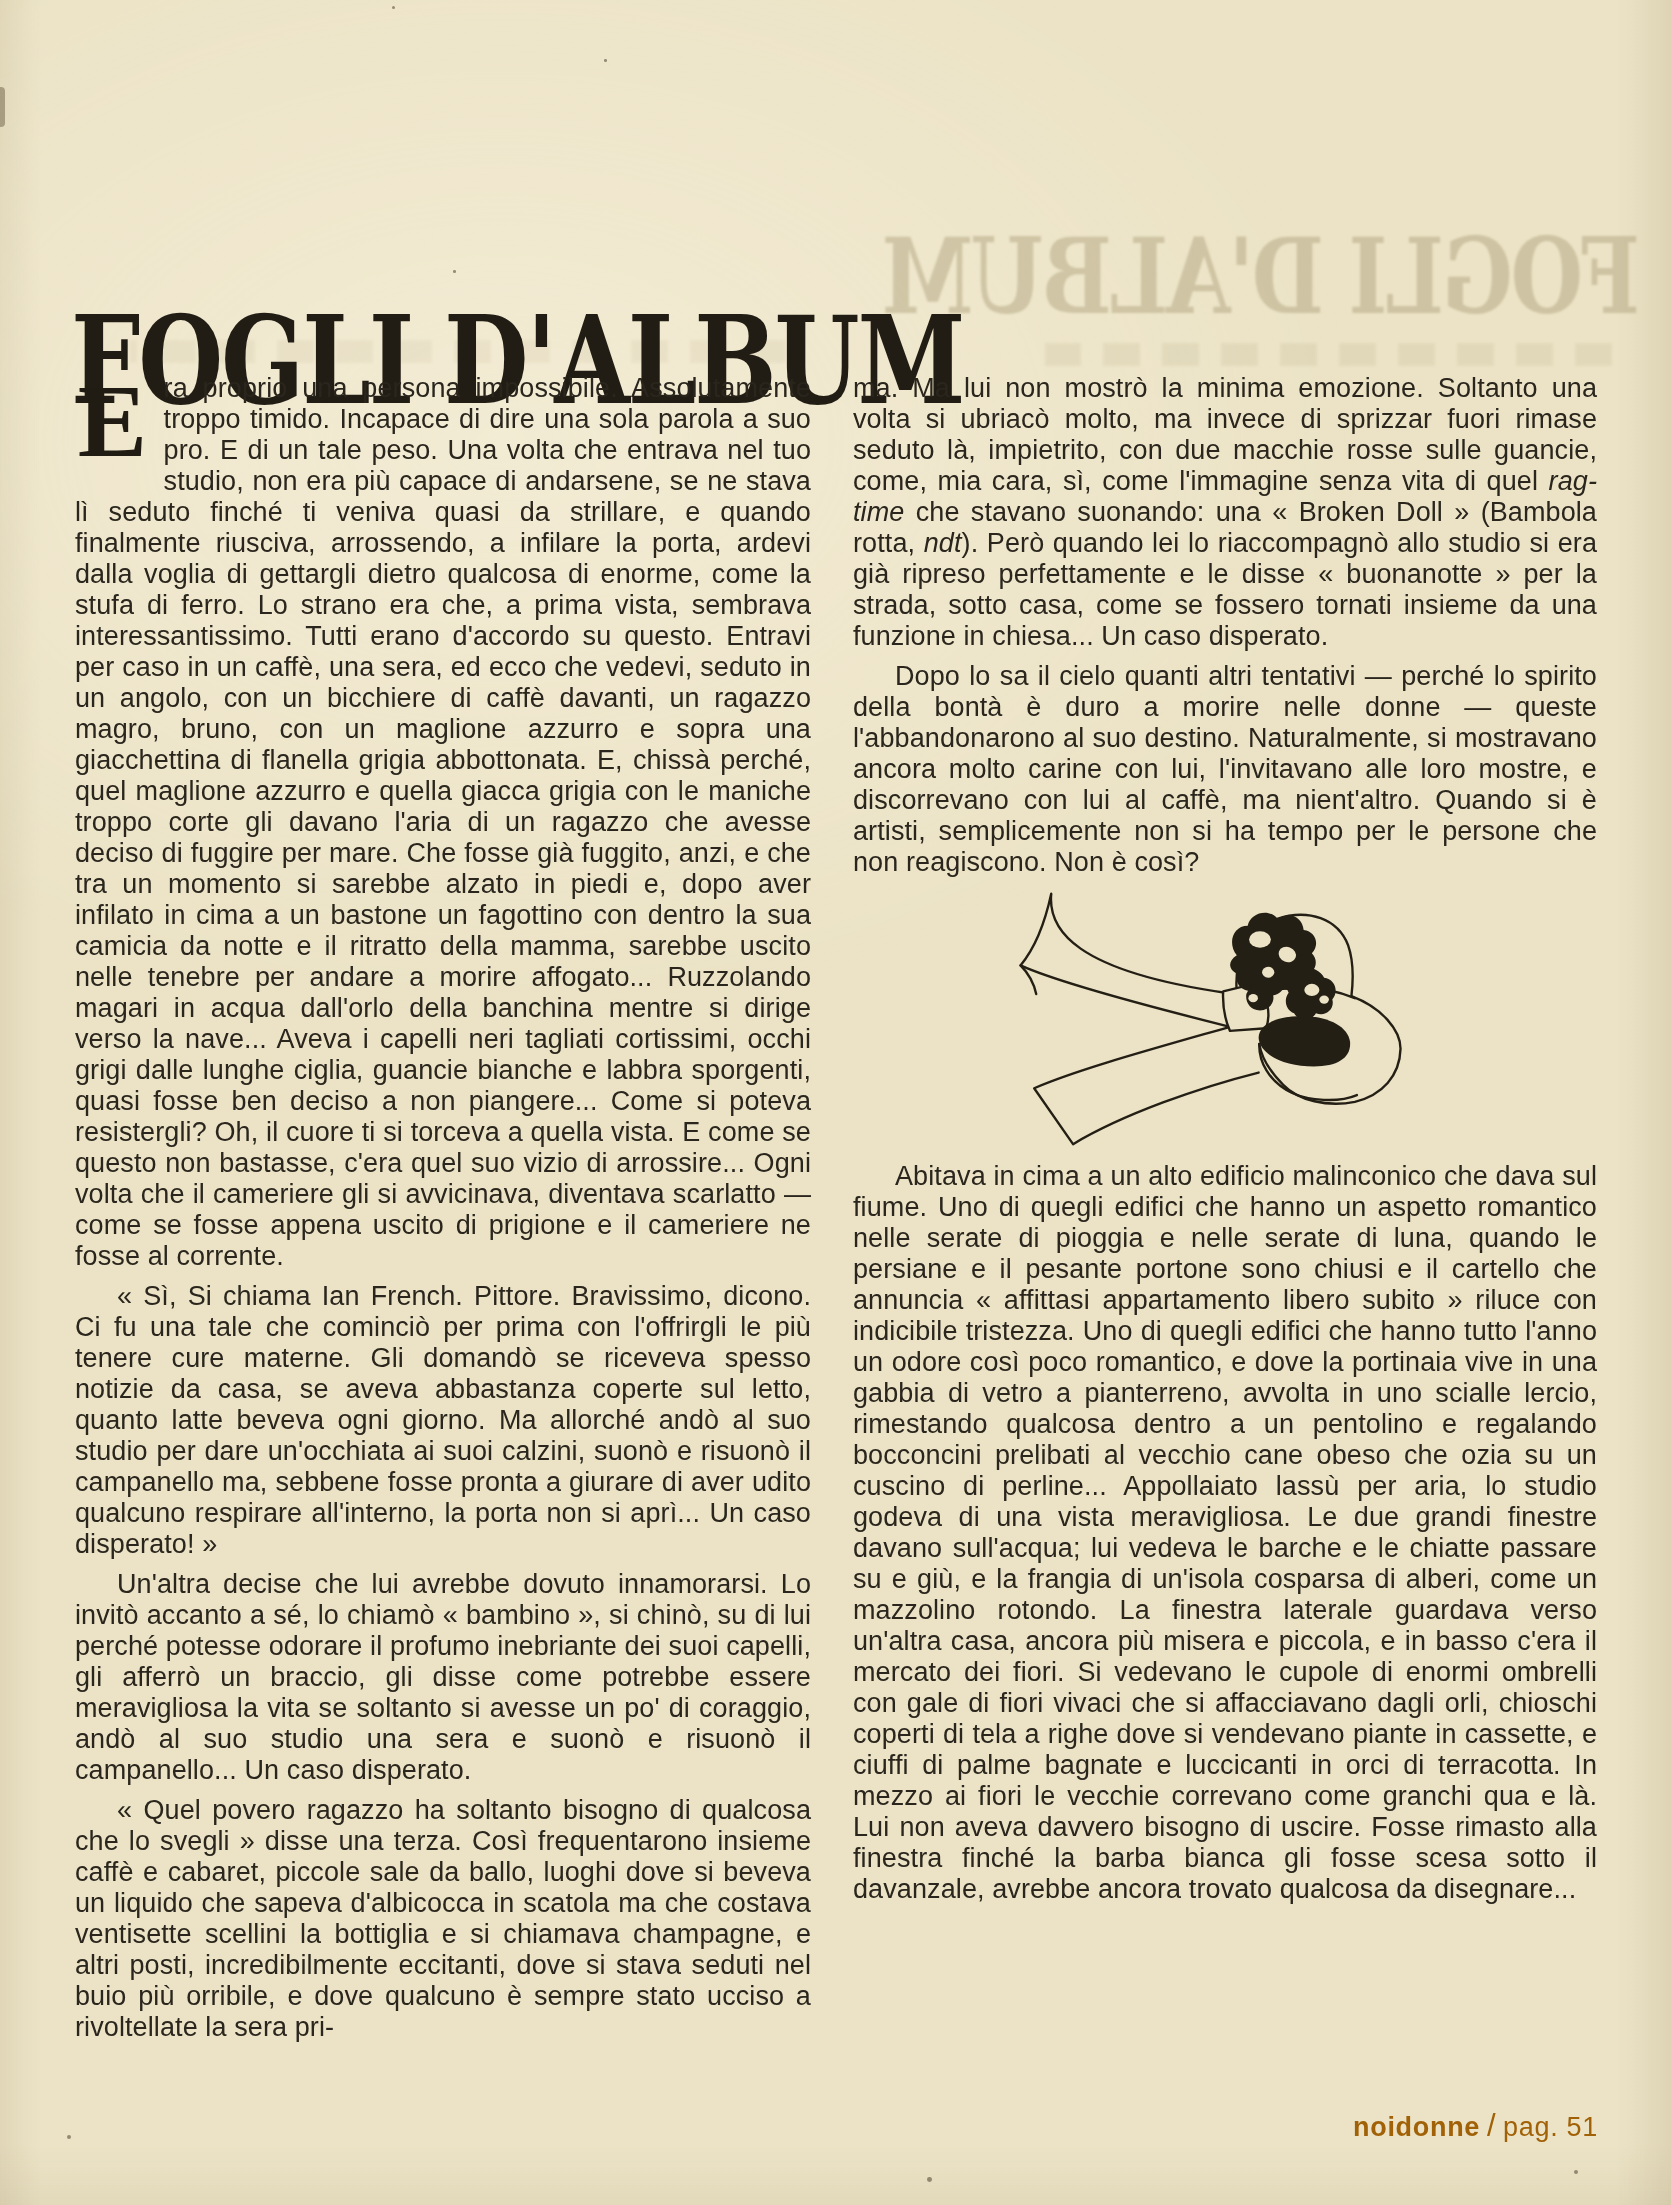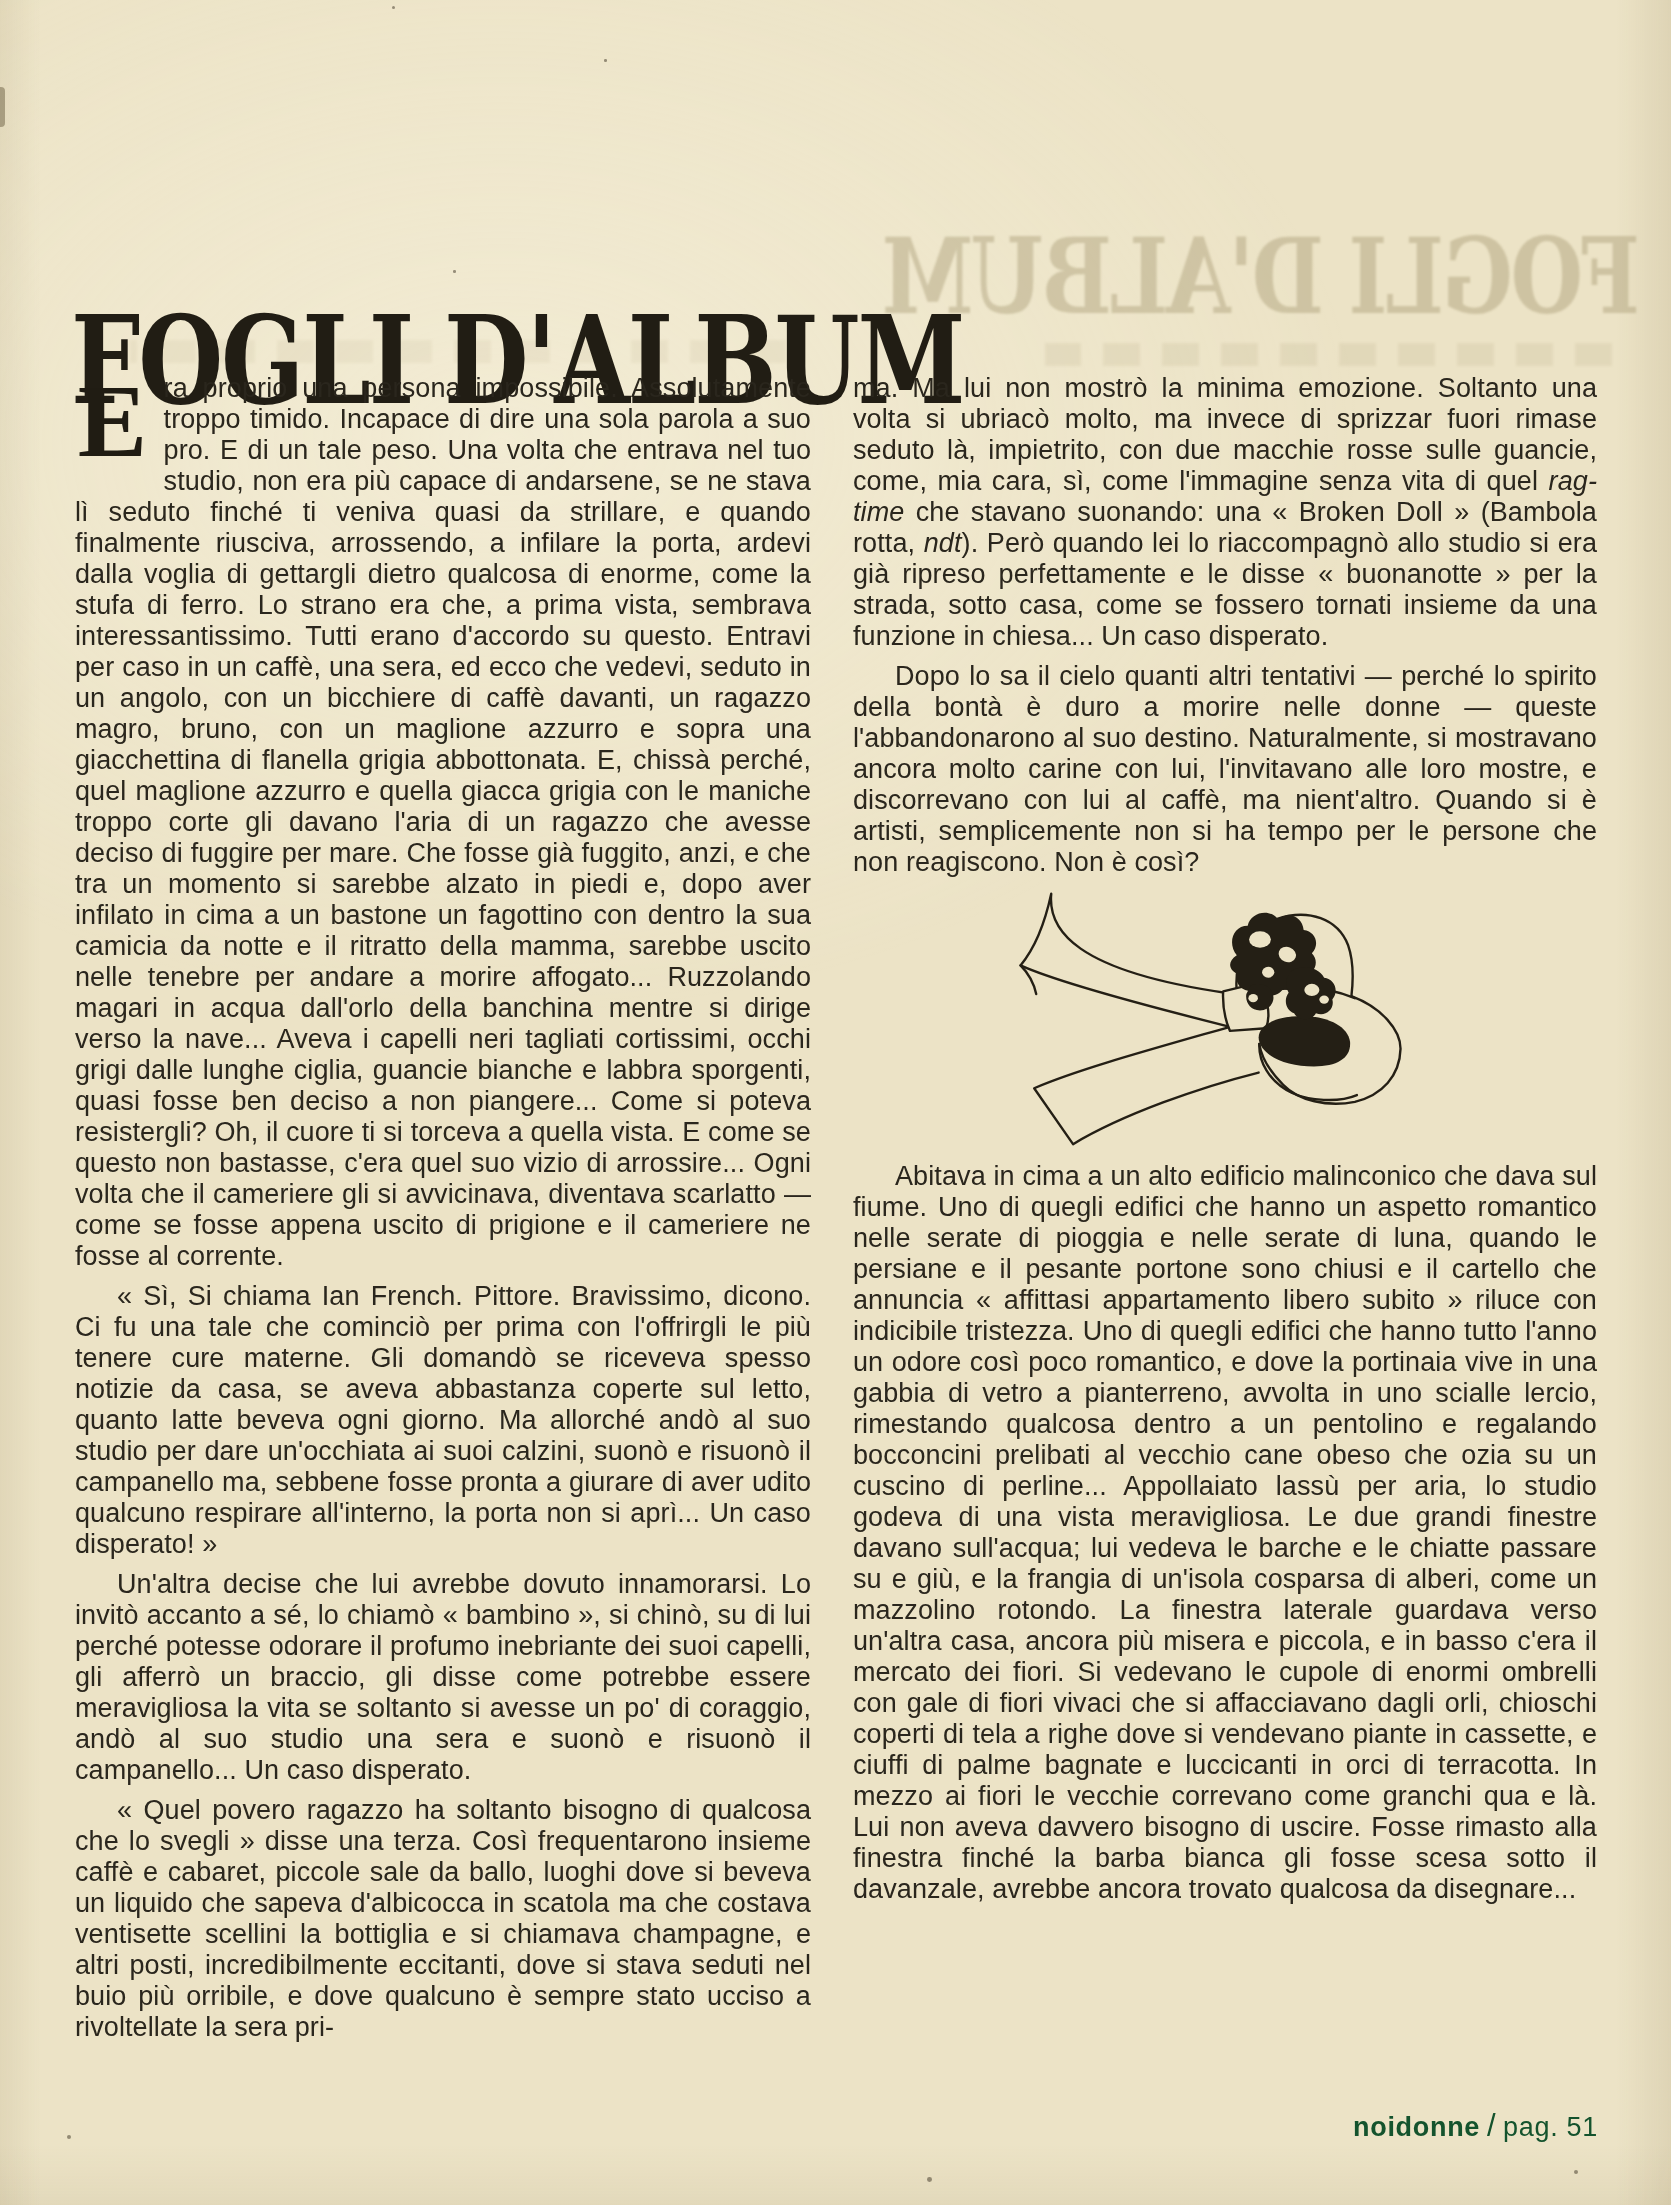--- a/index.html
+++ b/index.html
@@ -50,21 +50,21 @@
     float:left;font-family:"Liberation Serif",serif;font-weight:700;
     font-size:104px;line-height:79px;height:92px;
     padding:8.2px 16.4px 0 2.7px;color:#201c13;
   }
   
   .figure{width:423px;height:260px;margin:12.3px 0 11px 130px;}
   .figure svg{display:block;width:100%;height:100%;}
   
   .footer{
     position:absolute;right:74px;top:2108px;
-    font-size:27px;letter-spacing:0.7px;color:#14532d;white-space:nowrap;
+    font-size:27px;letter-spacing:0.7px;color:#a16207;white-space:nowrap;
   }
   .footer .mag{font-weight:700;}
   .footer .sep{font-size:31px;padding:0 6.8px;}
   
   .speck{position:absolute;background:#4a4232;border-radius:50%;opacity:.55;}
   .edge-nick{position:absolute;left:0;top:87px;width:4.8px;height:40px;background:#6b5f43;opacity:.5;border-radius:0 4.1px 4.1px 0;}
 </style>
 </head>
 <body style="--paper: #ece3c6; --ink: #2a261d; --title-ink: #211d14;">
 

